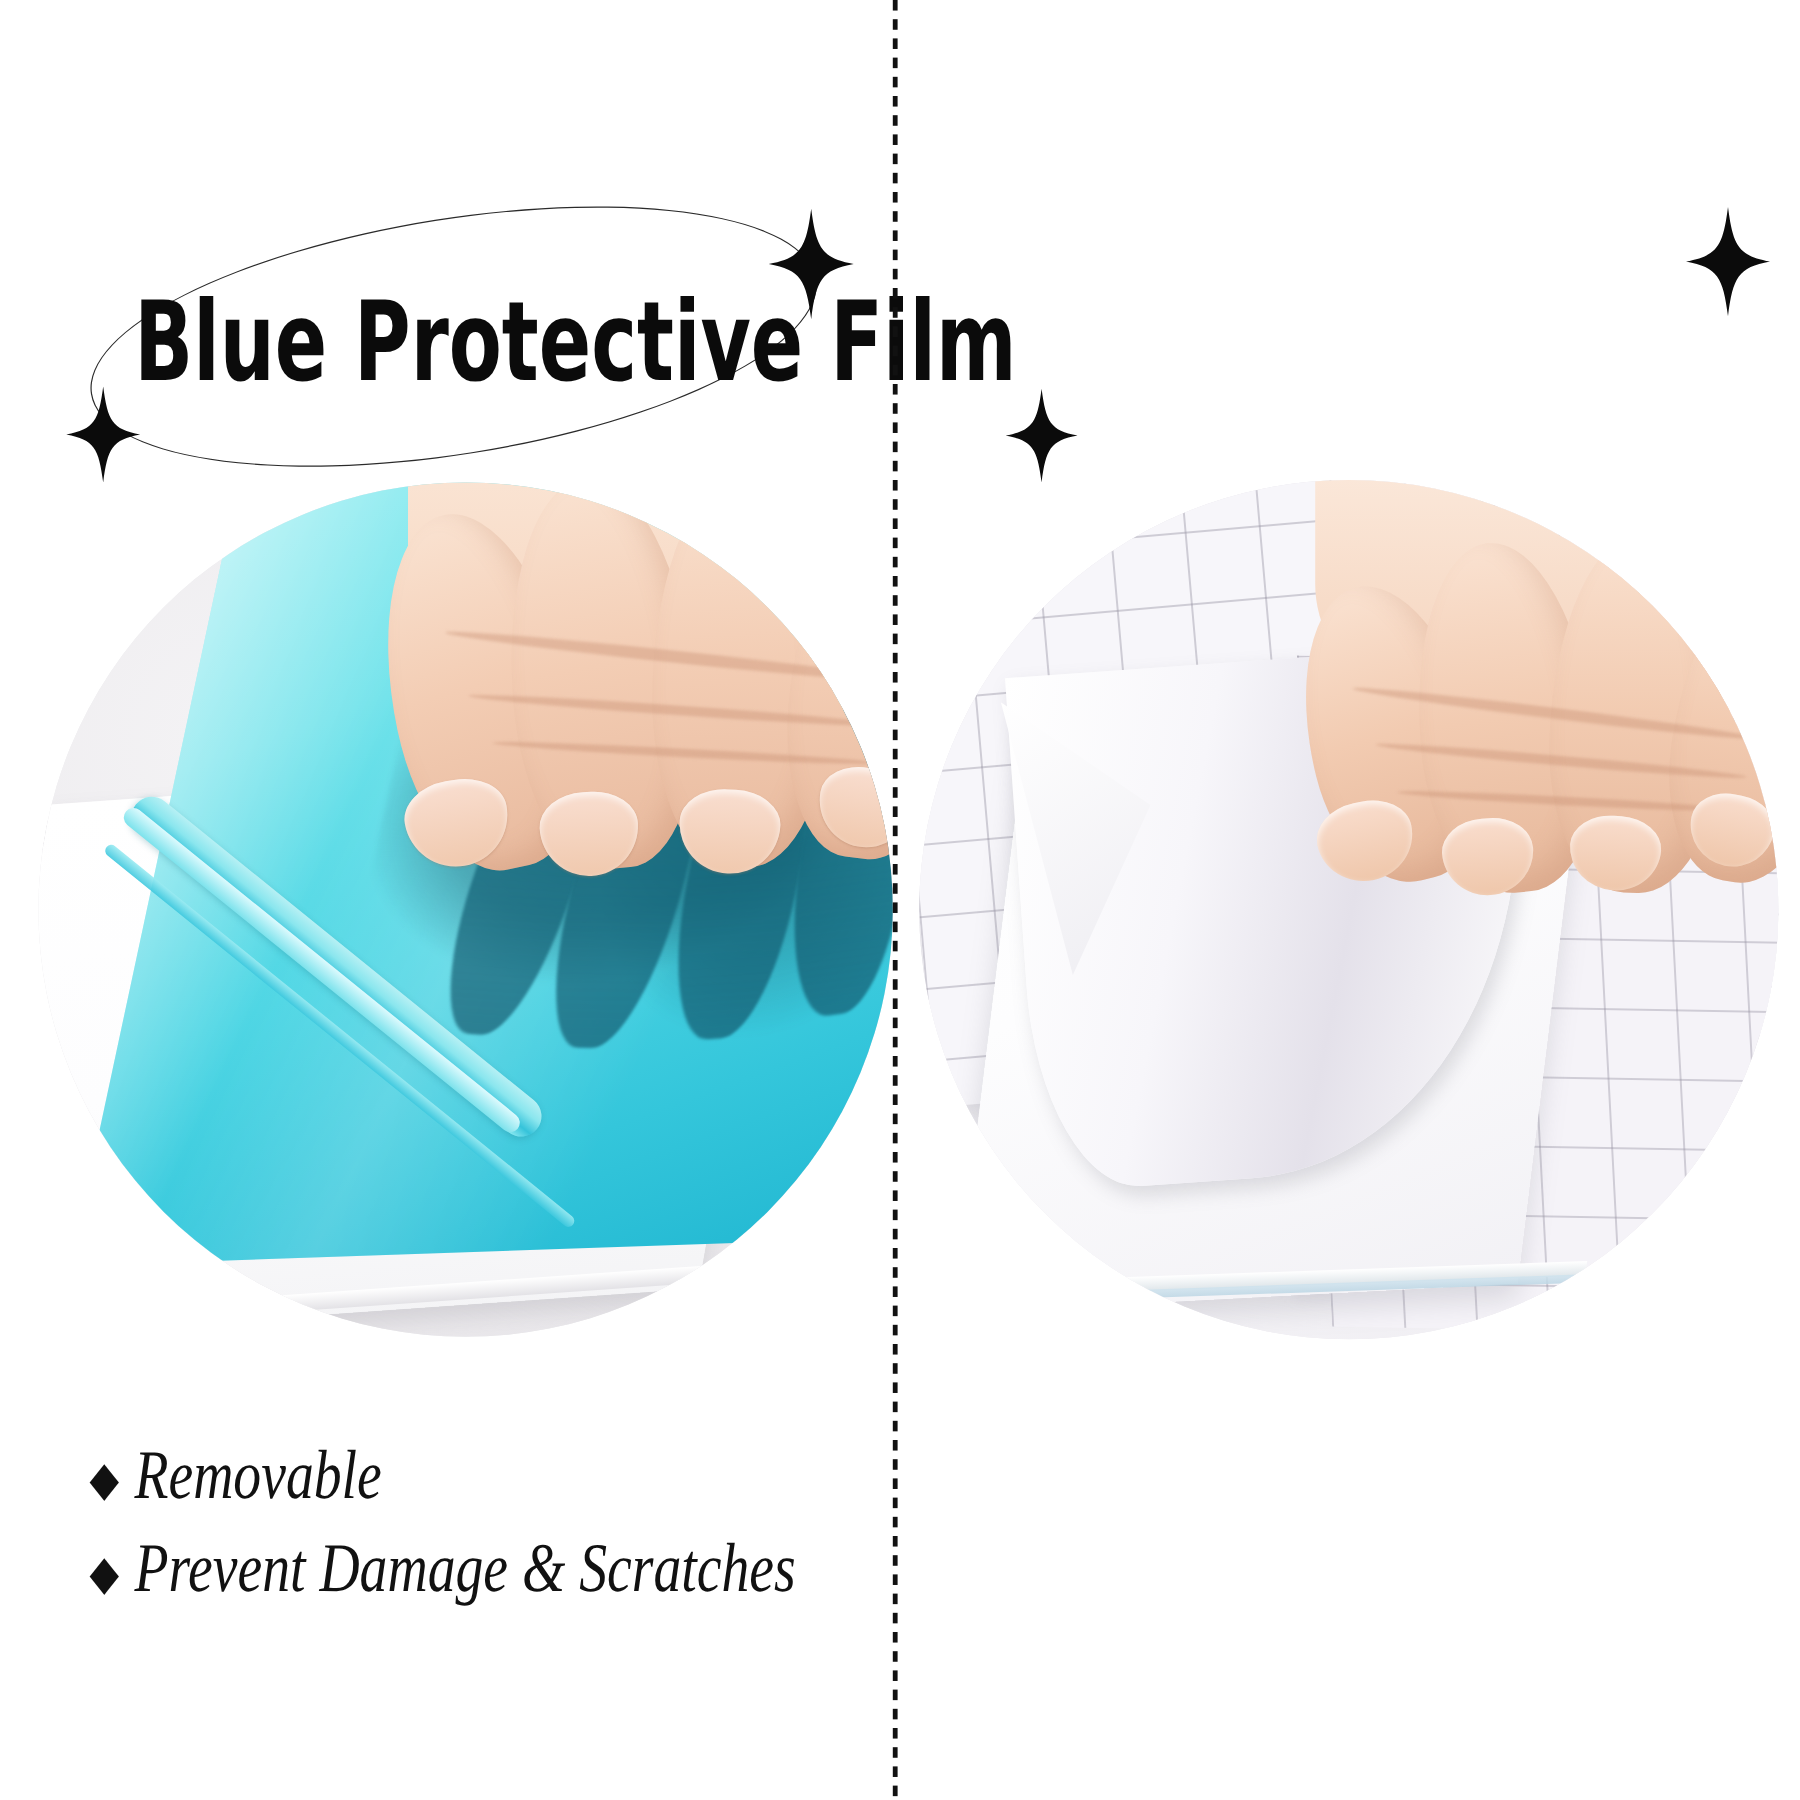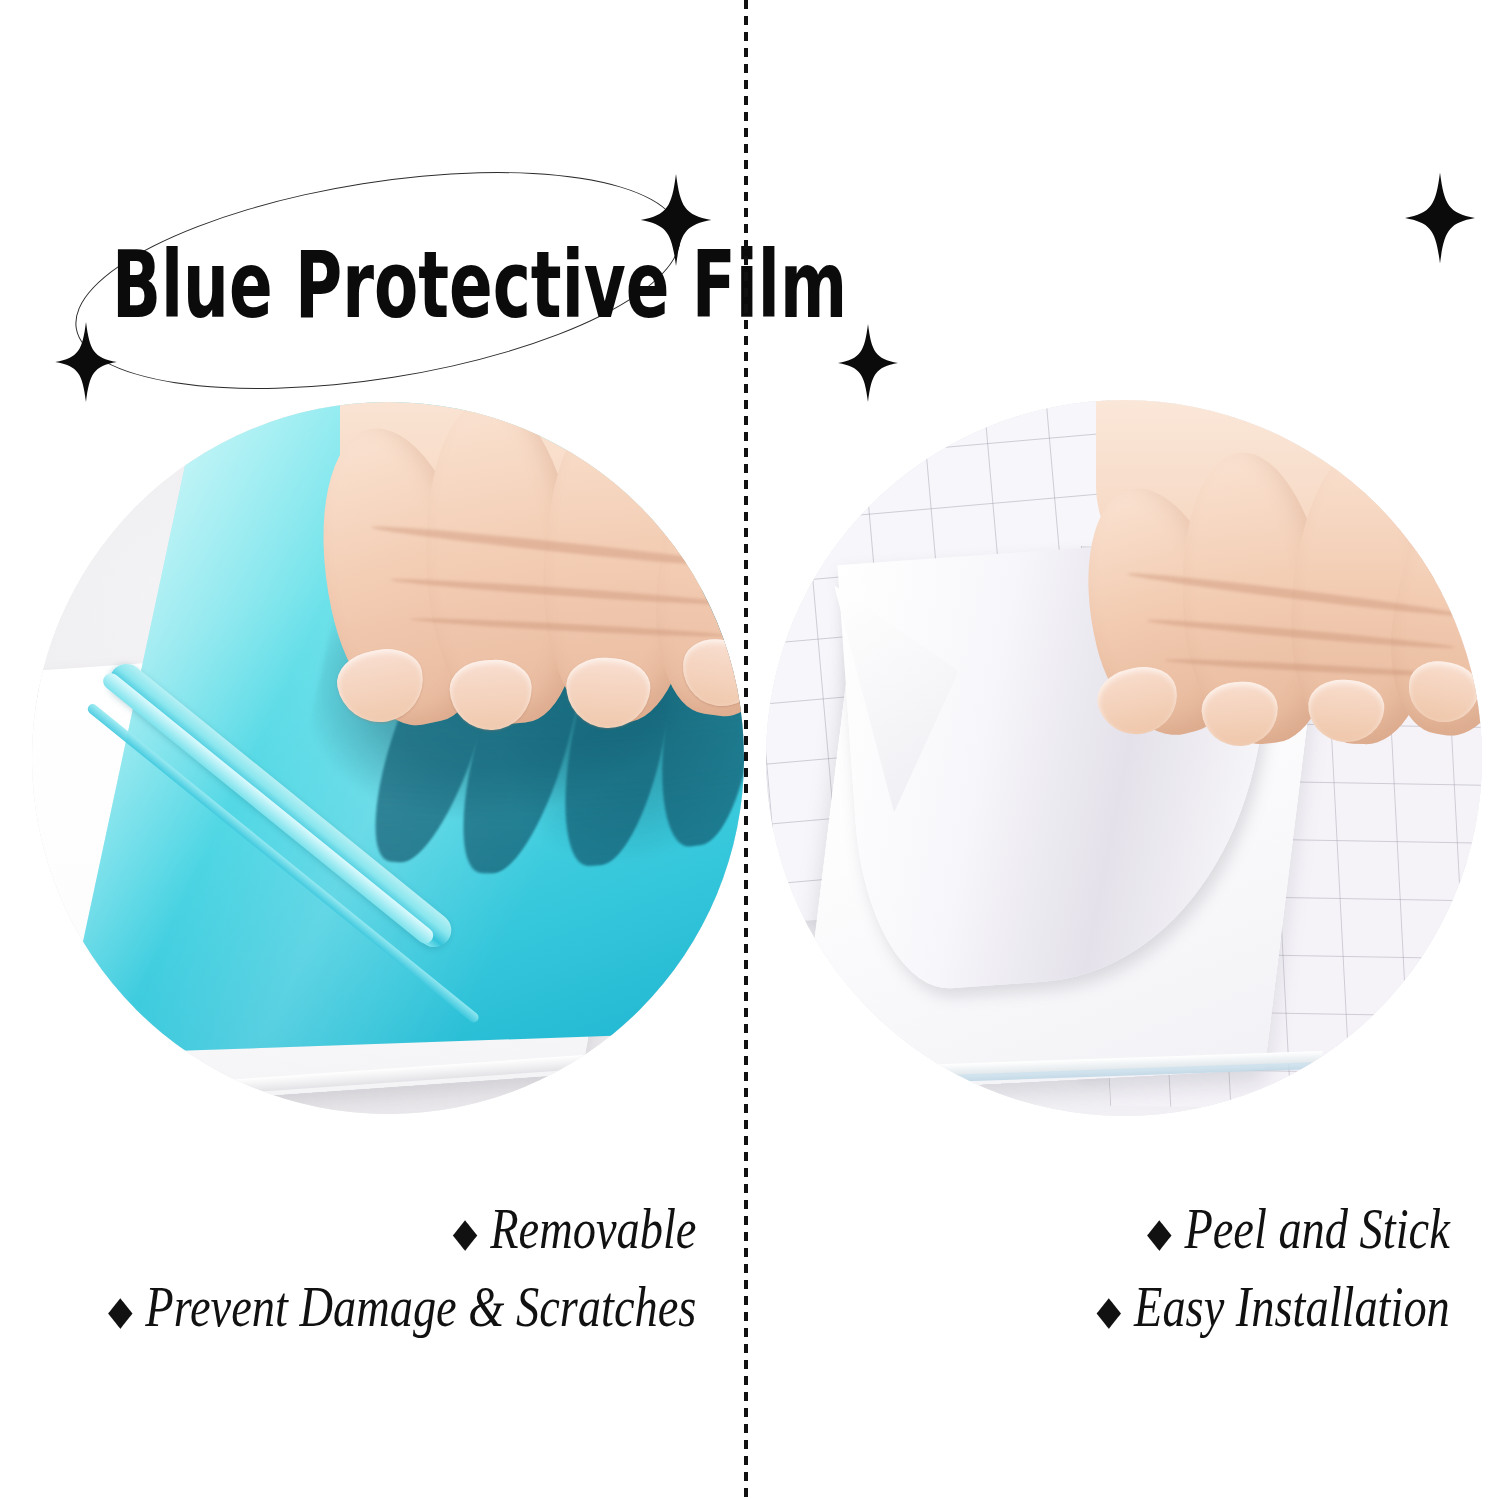--- a/index.html
+++ b/index.html
@@ -252,22 +252,21 @@
   .hrn1{left:2px;top:238px;width:80px;height:66px;transform:rotate(-12deg);}
   .hrn2{left:106px;top:252px;width:76px;height:64px;transform:rotate(-4deg);}
   .hrn3{left:212px;top:250px;width:76px;height:62px;transform:rotate(4deg);}
   .hrn4{left:312px;top:232px;width:70px;height:60px;transform:rotate(11deg);}
 
   
   .bullets{
     position:absolute;left:0;width:100%;
     font-family:"Liberation Serif",serif;
     font-style:italic;color:#111;
-    text-align:right;
-    margin-left:25px;
+    text-align:left;
   }
   .panel-left .bullets{top:1192px;}
   .panel-right .bullets{top:1192px;}
   .bullet-line{
     display:block;white-space:nowrap;
     font-size:58px;line-height:74px;
     transform:scaleX(.80);transform-origin:50% 50%;
   }
   .bullet-mark{font-style:normal;font-size:40px;vertical-align:2px;margin-right:16px;}
 </style>
@@ -373,20 +372,16 @@
         <div class="crease" style="left:30px;top:160px;width:340px;height:9px;transform:rotate(7deg);"></div>
         <div class="crease" style="left:50px;top:200px;width:310px;height:8px;transform:rotate(5deg);"></div>
         <div class="crease" style="left:68px;top:234px;width:280px;height:7px;transform:rotate(3deg);"></div>
         <div class="hr-n hrn1"></div>
         <div class="hr-n hrn2"></div>
         <div class="hr-n hrn3"></div>
         <div class="hr-n hrn4"></div>
       </div>
     </div>
 
-    <div class="bullets">
-      <span class="bullet-line"><span class="bullet-mark">◆</span><span>Peel and Stick</span></span>
-      <span class="bullet-line"><span class="bullet-mark">◆</span><span>Easy Installation</span></span>
-    </div>
   </div>
 
   <div class="divider"></div>
 </div>
 
 </body></html>

